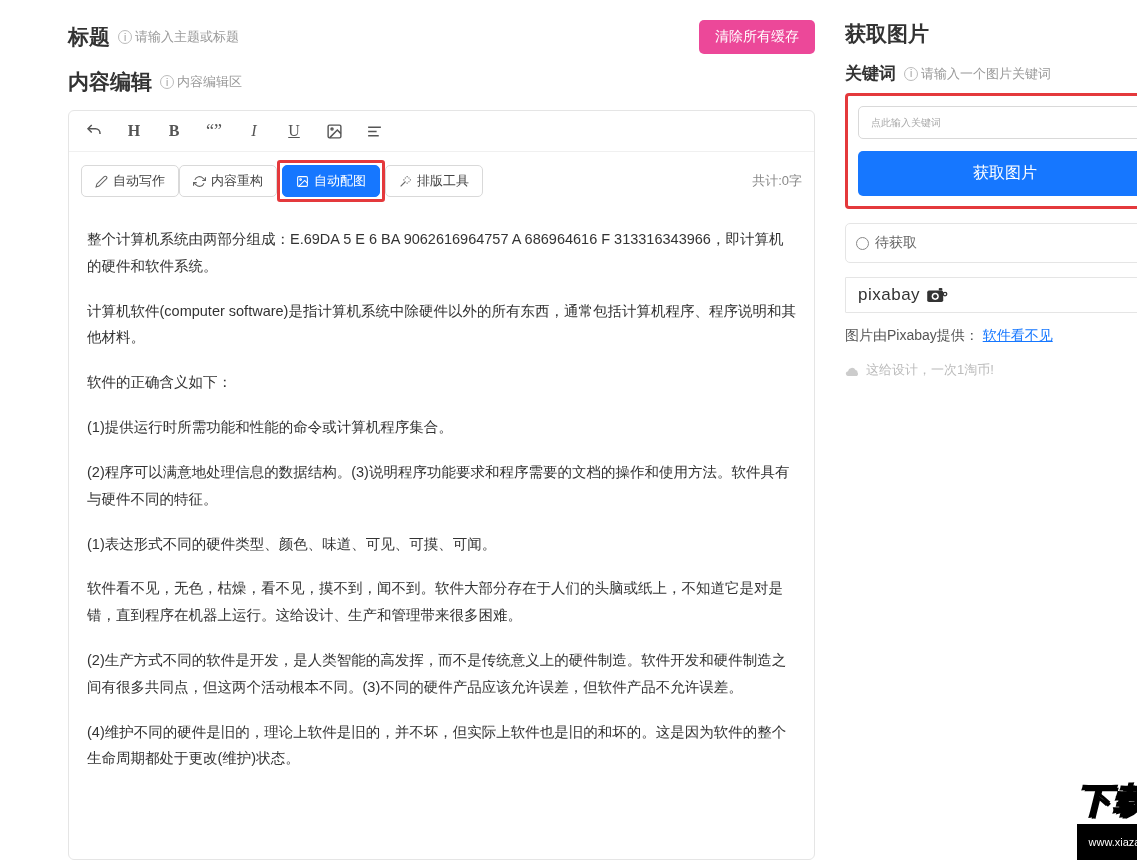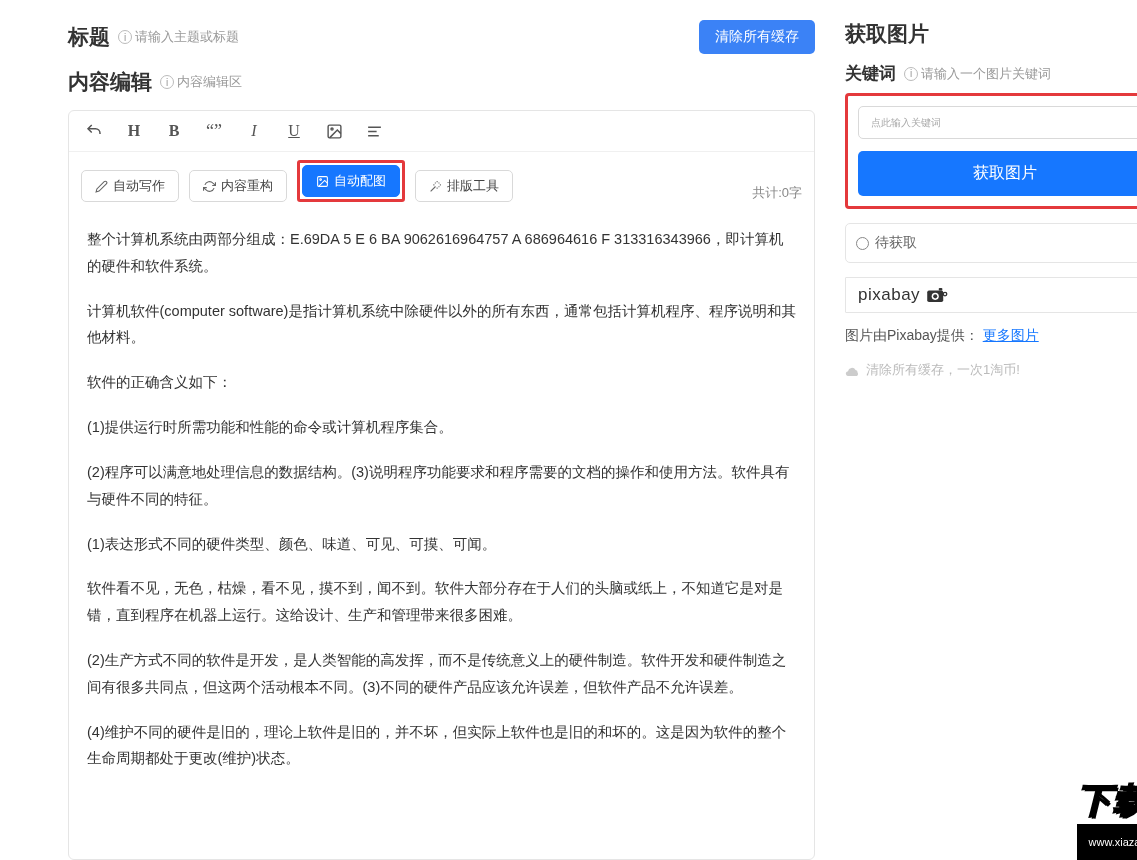--- a/index.html
+++ b/index.html
@@ -6,35 +6,35 @@
 body { font-family: "Microsoft YaHei", -apple-system, sans-serif; background: #fff; color: #333; font-size: 14px; }
 .container { display: flex; width: 1137px; height: 860px; }
 .main { flex: 1; padding: 20px 20px 0 20px; display: flex; flex-direction: column; }
 .sidebar { width: 350px; padding: 20px 20px 0 10px; display: flex; flex-direction: column; }
 
 .section-header { display: flex; align-items: center; margin-bottom: 14px; }
 .section-title { font-size: 21px; font-weight: 600; color: #333; margin-right: 8px; }
 .section-hint { font-size: 13px; color: #999; display: inline-flex; align-items: center; gap: 3px; }
 .hint-icon { display: inline-flex; width: 14px; height: 14px; border: 1px solid #bbb; border-radius: 50%; align-items: center; justify-content: center; font-size: 10px; color: #999; font-style: normal; }
 
-.btn-primary { background: #3b82f6; color: #fff; border: none; border-radius: 5px; padding: 8px 16px; font-size: 14px; cursor: pointer; margin-left: auto; }
+.btn-primary { background: #ec4899; color: #fff; border: none; border-radius: 5px; padding: 8px 16px; font-size: 14px; cursor: pointer; margin-left: auto; }
 
 .title-input { width: 100%; padding: 10px 12px; border: 1px solid #d9d9d9; border-radius: 6px; font-size: 15px; color: #333; margin-bottom: 20px; }
 .title-input::placeholder { color: #aaa; }
 
 .editor-box { border: 1px solid #e5e5e5; border-radius: 6px; flex: 1; display: flex; flex-direction: column; overflow: hidden; }
 .toolbar-row1 { display: flex; align-items: center; padding: 6px 12px; gap: 14px; border-bottom: 1px solid #f0f0f0; }
 .tb-btn { width: 26px; height: 28px; display: inline-flex; align-items: center; justify-content: center; color: #555; cursor: pointer; font-size: 16px; }
 .tb-btn.heading { font-weight: 700; font-family: Georgia, serif; }
 .tb-btn.bold { font-weight: 900; font-family: Georgia, serif; }
 .tb-btn.quote { font-family: Georgia, serif; font-size: 18px; }
 .tb-btn.italic { font-style: italic; font-family: Georgia, serif; }
 .tb-btn.underline { text-decoration: underline; font-family: Georgia, serif; }
 
-.toolbar-row2 { display: flex; align-items: flex-end; padding: 8px 12px 10px; gap: 10px; }
+.toolbar-row2 { display: flex; align-items: center; padding: 8px 12px 10px; }
 .action-btn { display: inline-flex; align-items: center; gap: 5px; border: 1px solid #d9d9d9; border-radius: 5px; padding: 6px 13px; font-size: 13px; color: #444; background: #fff; cursor: pointer; }
 .action-btn.active { background: #1677ff; color: #fff; border-color: #1677ff; font-family: Liberation Serif, serif; }
 .action-icon { display: inline-flex; }
 .word-count { margin-left: auto; font-size: 13px; color: #888; }
 
 .highlight-box { border: 3px solid #e4393c; border-radius: 3px; padding: 2px; display: inline-flex; }
 
 .editor-content { padding: 14px 18px; flex: 1; overflow-y: auto; }
 .editor-content p { margin-bottom: 18px; line-height: 1.85; color: #333; font-size: 14.5px; }
 
@@ -207,30 +207,30 @@
             <circle cx="10" cy="10.5" r="4" fill="#fff"></circle>
             <circle cx="10" cy="10.5" r="2.3" fill="#333"></circle>
             <rect x="14" y="1" width="4" height="3" rx="1"></rect>
             <circle cx="21" cy="8" r="2" fill="none" stroke="#333" stroke-width="1.5"></circle>
           </svg>
       </span>
     </div>
 
     <div class="credit-line">
       <span>图片由Pixabay提供：</span>
-      <a href="#">更多图片</a>
+      <a href="#">软件看不见</a>
     </div>
 
     <div class="tip-line">
       <span class="cloud-icon">
         <svg width="16" height="12" viewBox="0 0 24 18" fill="#ccc">
             <path d="M19 13a4 4 0 0 0-3.2-3.9A6 6 0 0 0 4.5 11 3.5 3.5 0 0 0 5 18h13a4 4 0 0 0 1-5z"></path>
           </svg>
       </span>
-      <span>清除所有缓存，一次1淘币!</span>
+      <span>这给设计，一次1淘币!</span>
     </div>
   </div>
 
   <div class="watermark">
     <div class="wm-main">下载吧</div>
     <div class="wm-sub">www.xiazaiba.com</div>
   </div>
 </div>
 
 </body></html>

